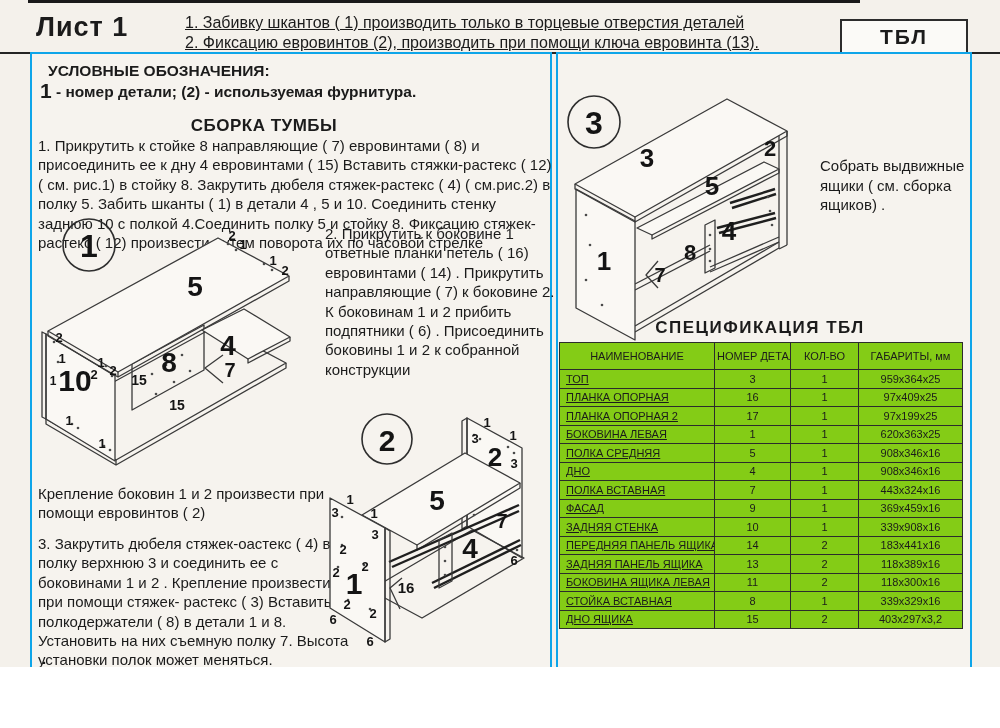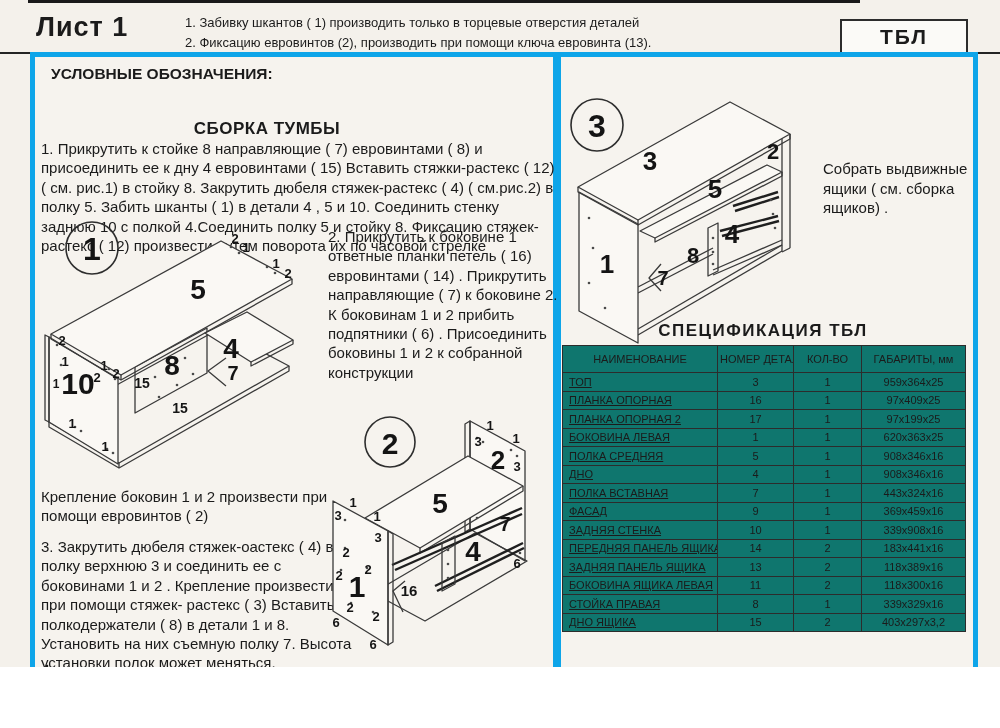--- a/index.html
+++ b/index.html
@@ -7,28 +7,28 @@
   .page { position:relative; width:1000px; height:667px; background:#f4f1eb; overflow:hidden; }
 
   
   .scan-topline { position:absolute; left:28px; top:0; width:832px; height:3px; background:#1a1a1a; }
   .scan-bottom { position:absolute; left:0; top:692px; width:1000px; height:36px;
                  background:linear-gradient(#edeae5,#dbd8d2); }
   .scan-streak { position:absolute; left:480px; top:712px; width:430px; height:2px; background:#c7c4be; opacity:.65; }
 
   
   .hdr-title { position:absolute; left:36px; top:12px; font-size:27px; font-weight:bold; letter-spacing:1px; }
-  .hdr-notes { position:absolute; left:185px; top:13px; font-size:13px; line-height:20px; }
+  .hdr-notes { position:absolute; left:185px; top:13px; font-size:16px; line-height:20px;text-decoration:underline; }
   .code-box { position:absolute; left:840px; top:19px; width:124px; height:32px; border:2px solid #2c2c2c;
               background:#fbfaf7; display:flex; align-items:center; justify-content:center;
               font-size:21px; font-weight:bold; letter-spacing:2px; }
   .hrule { position:absolute; left:0; top:52px; width:1000px; height:2px; background:#242424; }
 
   
-  .panel { position:absolute; border:5px solid #0ea5e9; background:#f6f3ee; }
+  .panel { position:absolute; border:2px solid #0ea5e9; background:#f6f3ee; }
   .panel-left  { left:30px;  top:52px; width:518px; height:624px; }
   .panel-right { left:556px; top:52px; width:412px; height:620px; }
 
   .abs { position:absolute; }
   .t15 { font-size:15px; line-height:19.4px; }
 
   .legend-title { left:16px; top:8px;  font-size:15.5px; font-weight:bold; }
   .legend-line  { left:8px;  top:25px; font-size:15.5px; font-weight:bold; }
   .legend-num   { font-size:21px; vertical-align:-1px; }
   .assembly-title { left:0; top:62px; width:464px; text-align:center; font-size:17px; font-weight:bold; letter-spacing:.5px; }
@@ -45,21 +45,21 @@
   .lineart { fill:none; stroke:#3a3a3a; stroke-width:1.3; stroke-linejoin:round; }
   .panelface { fill:#faf8f4; stroke:#3a3a3a; stroke-width:1.3; stroke-linejoin:round; }
   .rail { stroke:#1f1f1f; stroke-width:2.4; }
   .dot { fill:#4a4a4a; }
   .figcircle { fill:none; stroke:#2e2e2e; stroke-width:1.6; }
 
   .drawer-note { left:262px; top:102px; width:150px; font-size:15px; line-height:19.5px; }
   .spec-title { left:0; top:264px; width:404px; text-align:center; font-size:17px; font-weight:bold; letter-spacing:1.5px; }
 
   table.spec { position:absolute; left:1px; top:288px; width:403px; border-collapse:collapse;
-               background:#0f766e; table-layout:fixed; }
+               background:#84cc16; table-layout:fixed; }
   table.spec th, table.spec td { border:1.6px solid #2c2c2c; font-size:11px; overflow:hidden; white-space:nowrap; }
   table.spec th { height:26px; font-weight:normal; text-align:center; line-height:1.15; padding:0 2px; }
   table.spec td { height:17.5px; padding:0 4px; }
   table.spec td:nth-child(1) { text-align:left; padding-left:6px;text-decoration:underline; }
   table.spec td:nth-child(2), table.spec td:nth-child(3), table.spec td:nth-child(4) { text-align:center; }
 </style>
 </head>
 <body>
 
 <div class="page">
@@ -69,20 +69,21 @@
   <div class="hdr-title">Лист 1</div>
   <div class="hdr-notes">
     <div>1. Забивку шкантов ( 1) производить только в торцевые отверстия деталей</div>
     <div>2. Фиксацию евровинтов (2), производить при помощи ключа евровинта (13).</div>
   </div>
   <div class="code-box">ТБЛ</div>
   <div class="hrule"></div>
 
   <div class="panel panel-left">
     <div class="abs legend-title">УСЛОВНЫЕ ОБОЗНАЧЕНИЯ:</div>
+    <div class="abs legend-line"><span class="legend-num">1</span><span> - номер детали; (2) - используемая фурнитура.</span></div>
     <div class="abs assembly-title">СБОРКА ТУМБЫ</div>
     <div class="abs t15 step1">1. Прикрутить к стойке 8 направляющие ( 7) евровинтами ( 8) и присоединить ее к дну 4 евровинтами ( 15) Вставить стяжки-растекс ( 12) ( см. рис.1) в стойку 8. Закрутить дюбеля стяжек-растекс ( 4) ( см.рис.2) в полку 5. Забить шканты ( 1) в детали 4 , 5 и 10. Соединить стенку заднюю 10 с полкой 4.Соединить полку 5 и стойку 8. Фиксацию стяжек-растекс ( 12) произвести путем поворота их по часовой стрелке</div>
     <div class="abs t15 step2">2. Прикрутить к боковине 1 ответные планки петель ( 16) евровинтами ( 14) . Прикрутить направляющие ( 7) к боковине 2. К боковинам 1 и 2 прибить подпятники ( 6) . Присоединить боковины 1 и 2 к собранной конструкции</div>
     <div class="abs t15 note-fixing">Крепление боковин 1 и 2 произвести при помощи евровинтов ( 2)</div>
     <div class="abs t15 step3">3. Закрутить дюбеля стяжек-оастекс ( 4) в полку верхнюю 3 и соединить ее с боковинами 1 и 2 . Крепление произвести при помощи стяжек- растекс ( 3) Вставить полкодержатели ( 8) в детали 1 и 8. Установить на них съемную полку 7. Высота установки полок может меняться.</div>
     <div class="abs stray-dot">.</div>
 
     <div class="fig" style="left:0;top:160px">
       <svg width="300" height="260" viewBox="0 0 300 260">
 
@@ -364,21 +365,21 @@
             <td>2</td>
             <td>118x389x16</td>
           </tr>
           <tr>
             <td>БОКОВИНА ЯЩИКА ЛЕВАЯ</td>
             <td>11</td>
             <td>2</td>
             <td>118x300x16</td>
           </tr>
           <tr>
-            <td>СТОЙКА ПРАВАЯ</td>
+            <td>СТОЙКА ВСТАВНАЯ</td>
             <td>8</td>
             <td>1</td>
             <td>339x329x16</td>
           </tr>
           <tr>
             <td>ДНО ЯЩИКА</td>
             <td>15</td>
             <td>2</td>
             <td>403x297x3,2</td>
           </tr>

